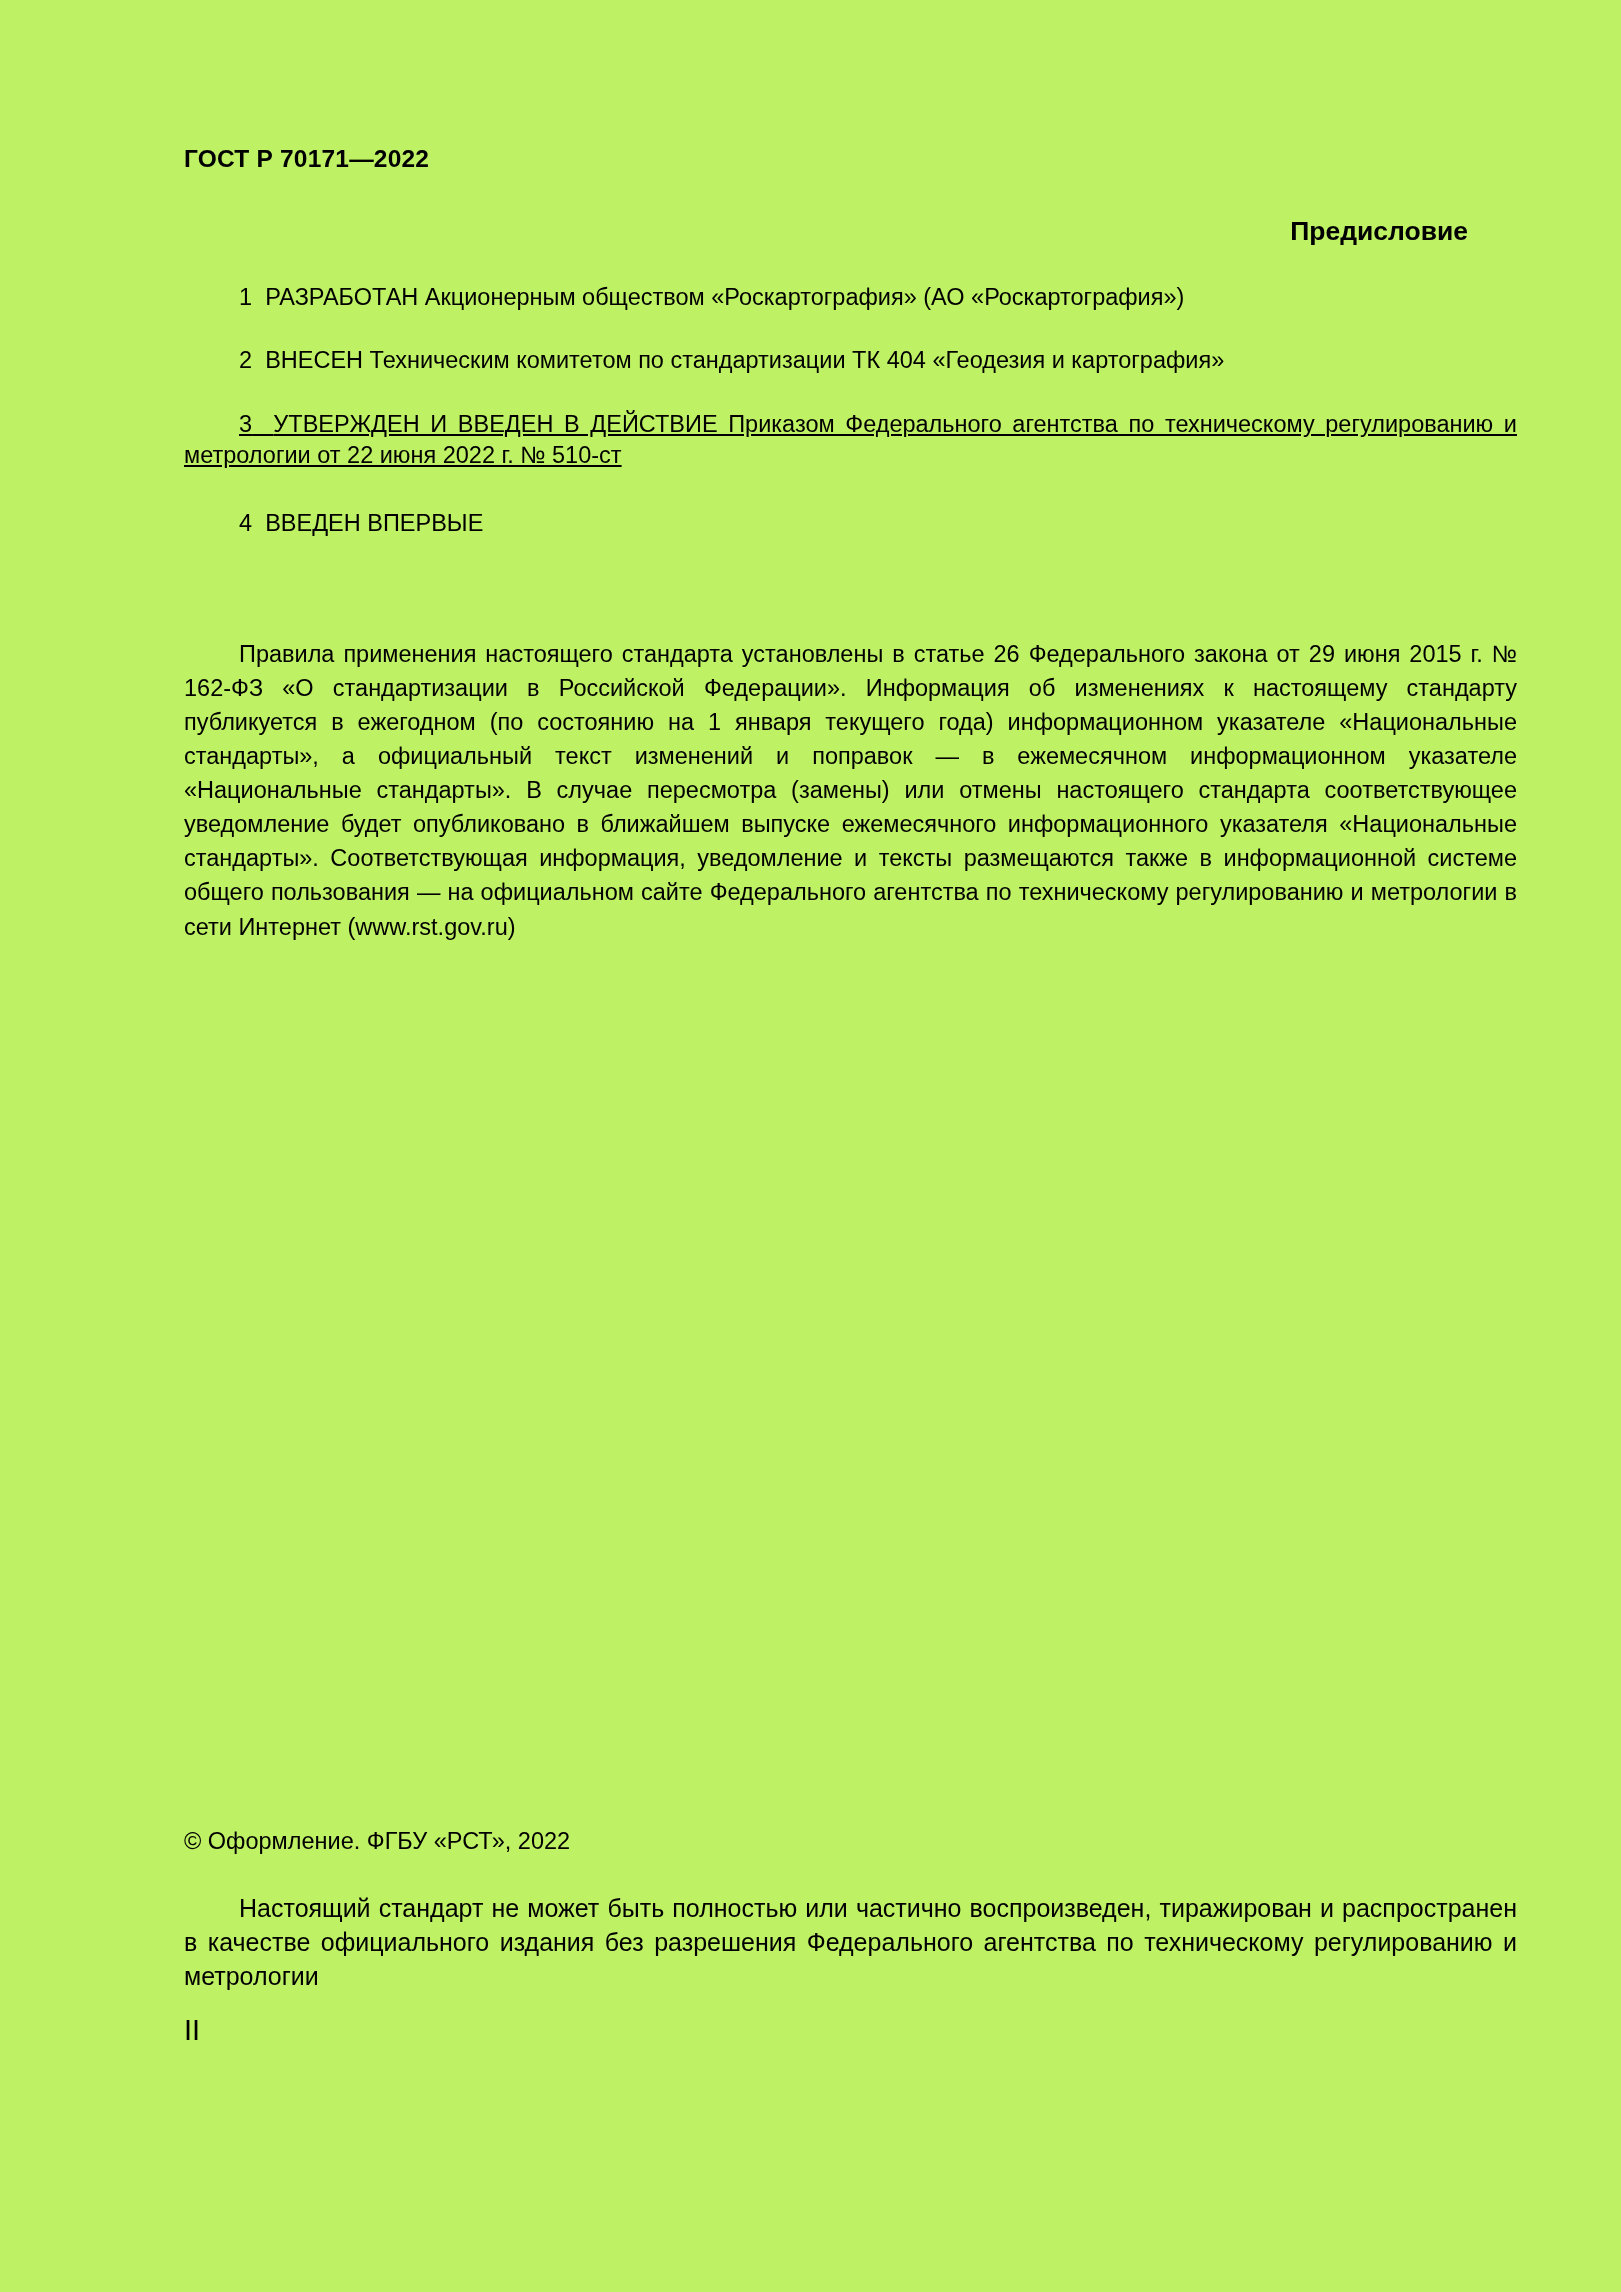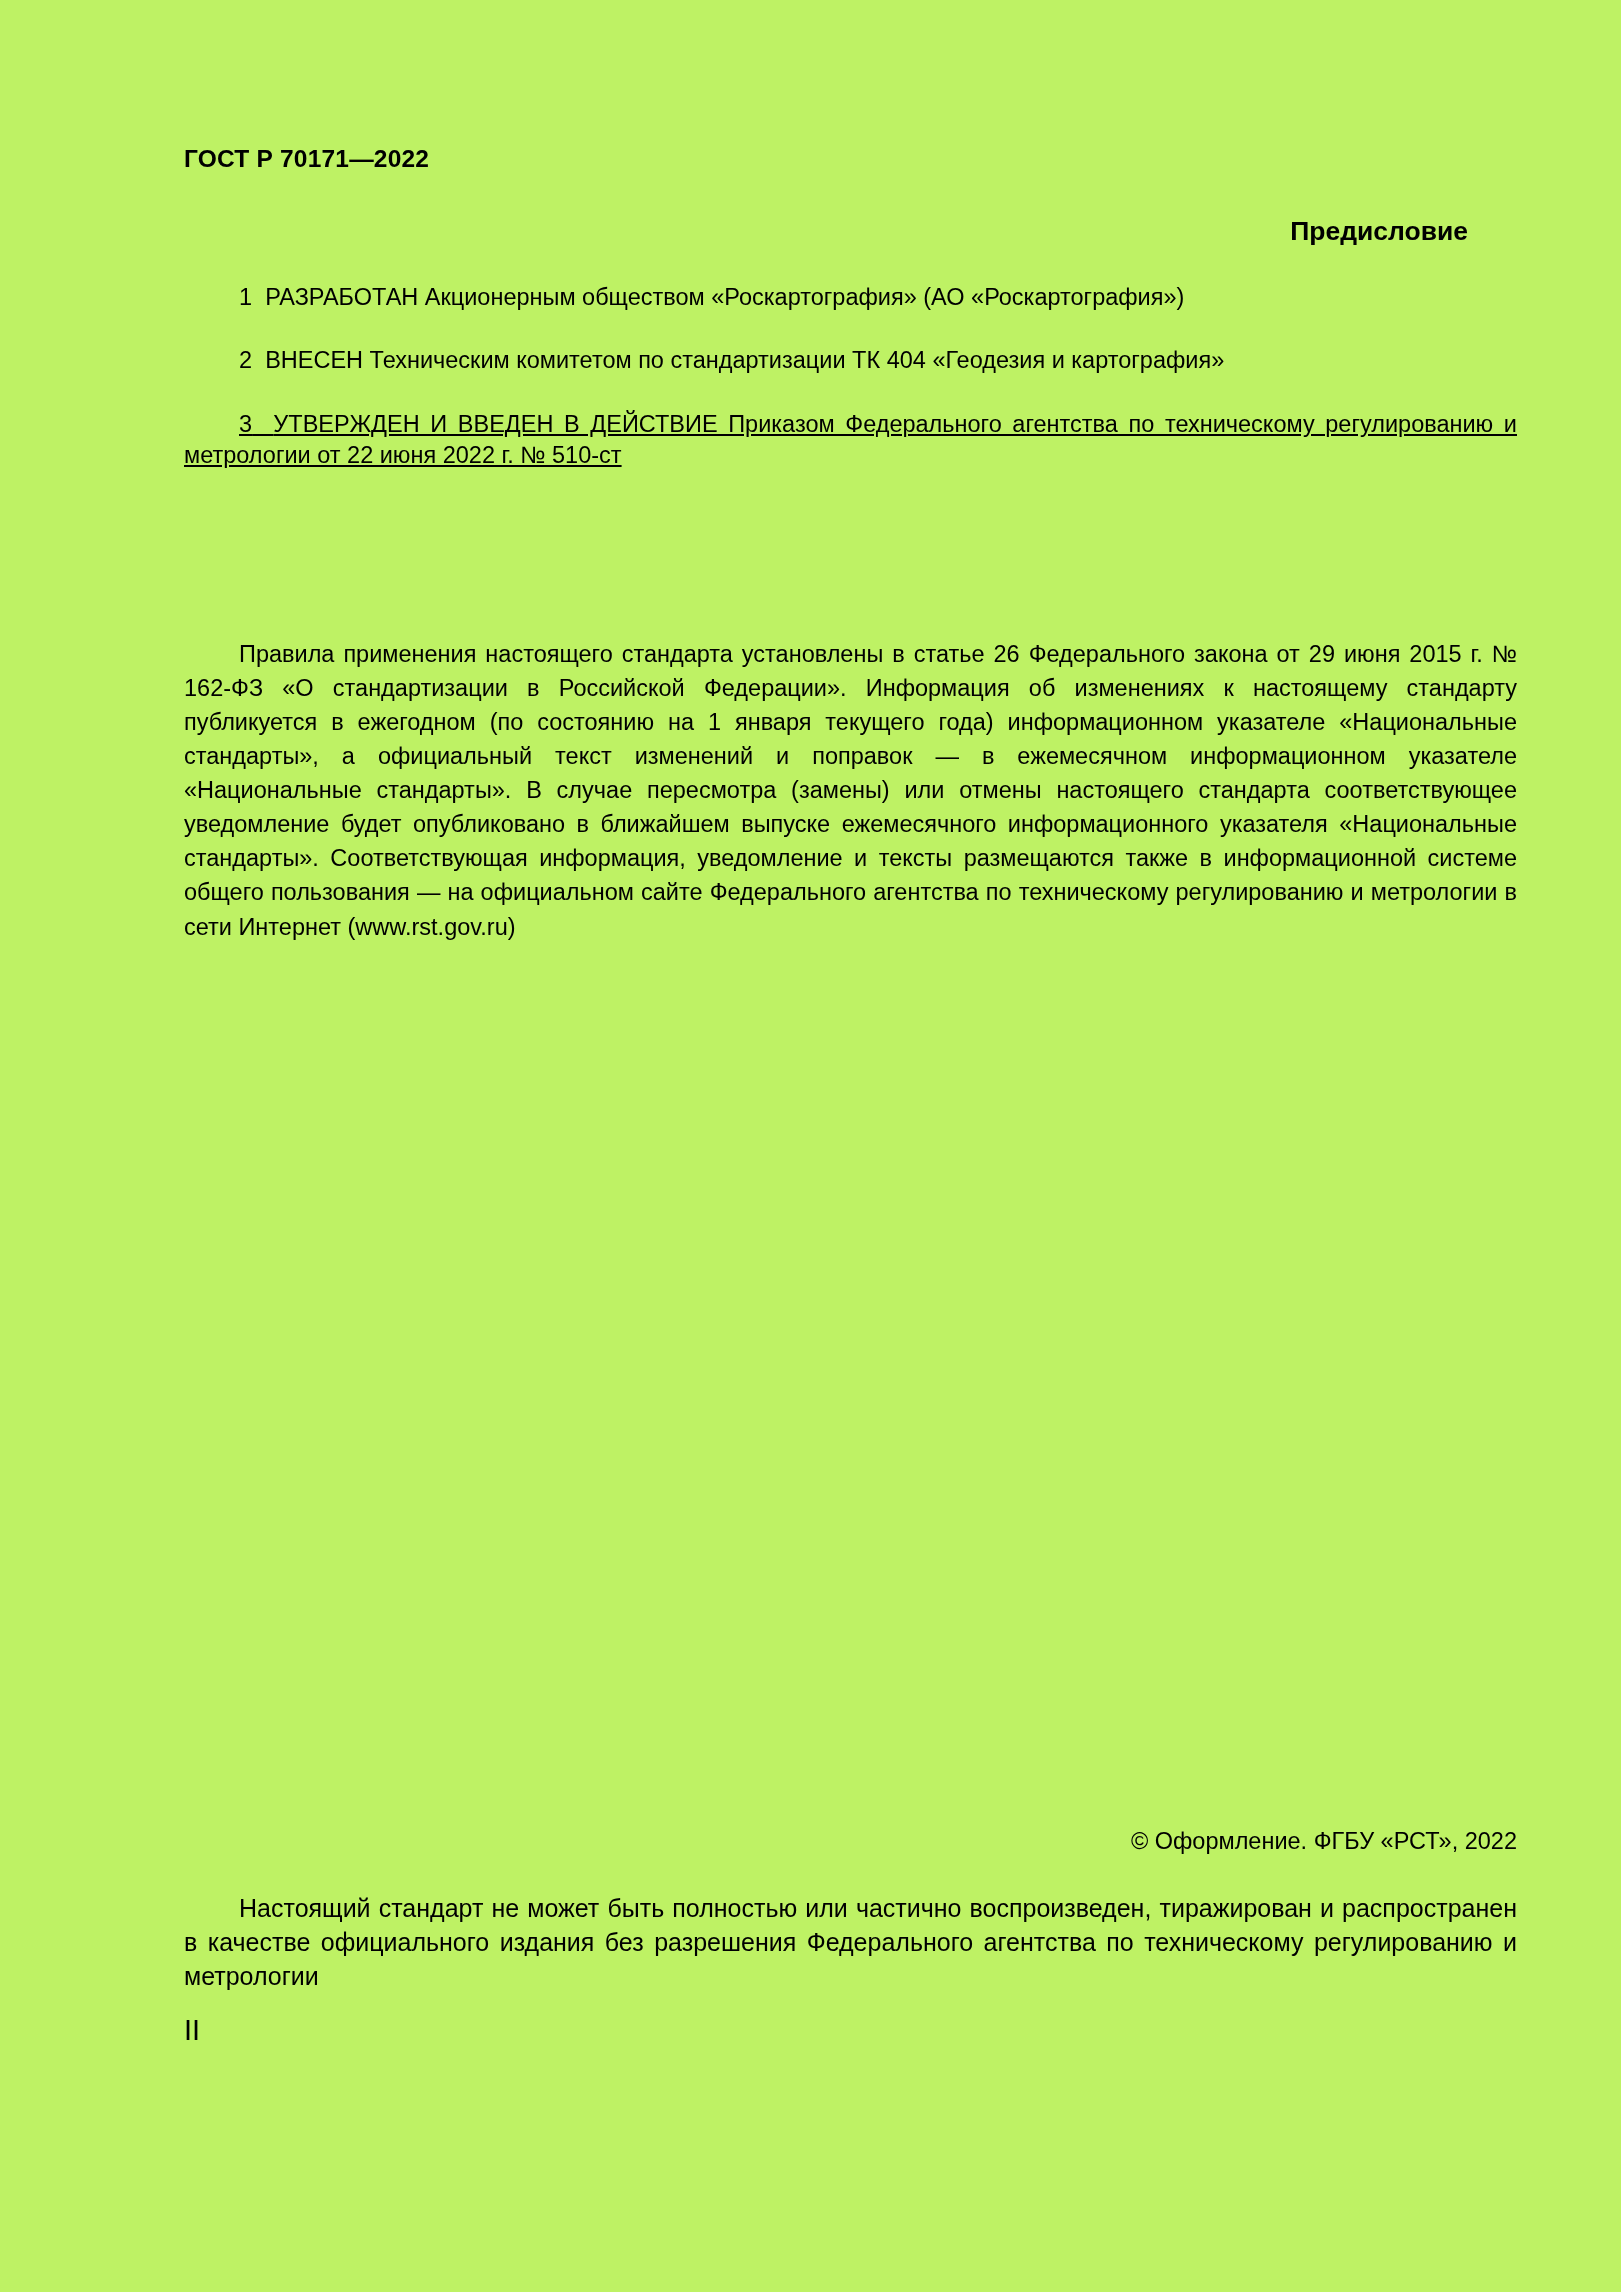--- a/index.html
+++ b/index.html
@@ -74,21 +74,20 @@
     text-align: justify;
     text-justify: inter-word;
     text-indent: 55px;
   }
 
   .copyright {
     position: absolute;
     top: 1828px;
     left: 0;
     width: 1333px;
-    text-align: right;
     font-size: 23.5px;
   }
 
   .notice {
     position: absolute;
     top: 1892px;
     left: 0;
     width: 1333px;
     font-size: 25px;
     line-height: 1.35;
@@ -119,20 +118,23 @@
     </div>
 
     <div class="clause c2">
       <span class="indent"></span><span class="nowrap">2</span>&nbsp;&nbsp;<span>ВНЕСЕН Техническим комитетом по стандартизации ТК 404 «Геодезия и картография»</span>
     </div>
 
     <div class="clause c3">
       <span class="indent"></span><span class="nowrap">3</span>&nbsp;&nbsp;<span>УТВЕРЖДЕН И ВВЕДЕН В ДЕЙСТВИЕ Приказом Федерального агентства по техническому регулированию и метрологии от 22 июня 2022 г. № 510-ст</span>
     </div>
 
+    <div class="clause c4">
+      <span class="indent"></span><span class="nowrap">4</span>&nbsp;&nbsp;<span>ВВЕДЕН ВПЕРВЫЕ</span>
+    </div>
 
     <div class="rules">Правила применения настоящего стандарта установлены в статье 26 Федерального закона от 29 июня 2015 г. № 162-ФЗ «О стандартизации в Российской Федерации». Информация об изменениях к настоящему стандарту публикуется в ежегодном (по состоянию на 1 января текущего года) информационном указателе «Национальные стандарты», а официальный текст изменений и поправок — в ежемесячном информационном указателе «Национальные стандарты». В случае пересмотра (замены) или отмены настоящего стандарта соответствующее уведомление будет опубликовано в ближайшем выпуске ежемесячного информационного указателя «Национальные стандарты». Соответствующая информация, уведомление и тексты размещаются также в информационной системе общего пользования — на официальном сайте Федерального агентства по техническому регулированию и метрологии в сети Интернет (www.rst.gov.ru)</div>
 
     <div class="copyright">© Оформление. ФГБУ «РСТ», 2022</div>
 
     <div class="notice">Настоящий стандарт не может быть полностью или частично воспроизведен, тиражирован и распространен в качестве официального издания без разрешения Федерального агентства по техническому регулированию и метрологии</div>
 
     <div class="page-number">II</div>
 
   </div>

